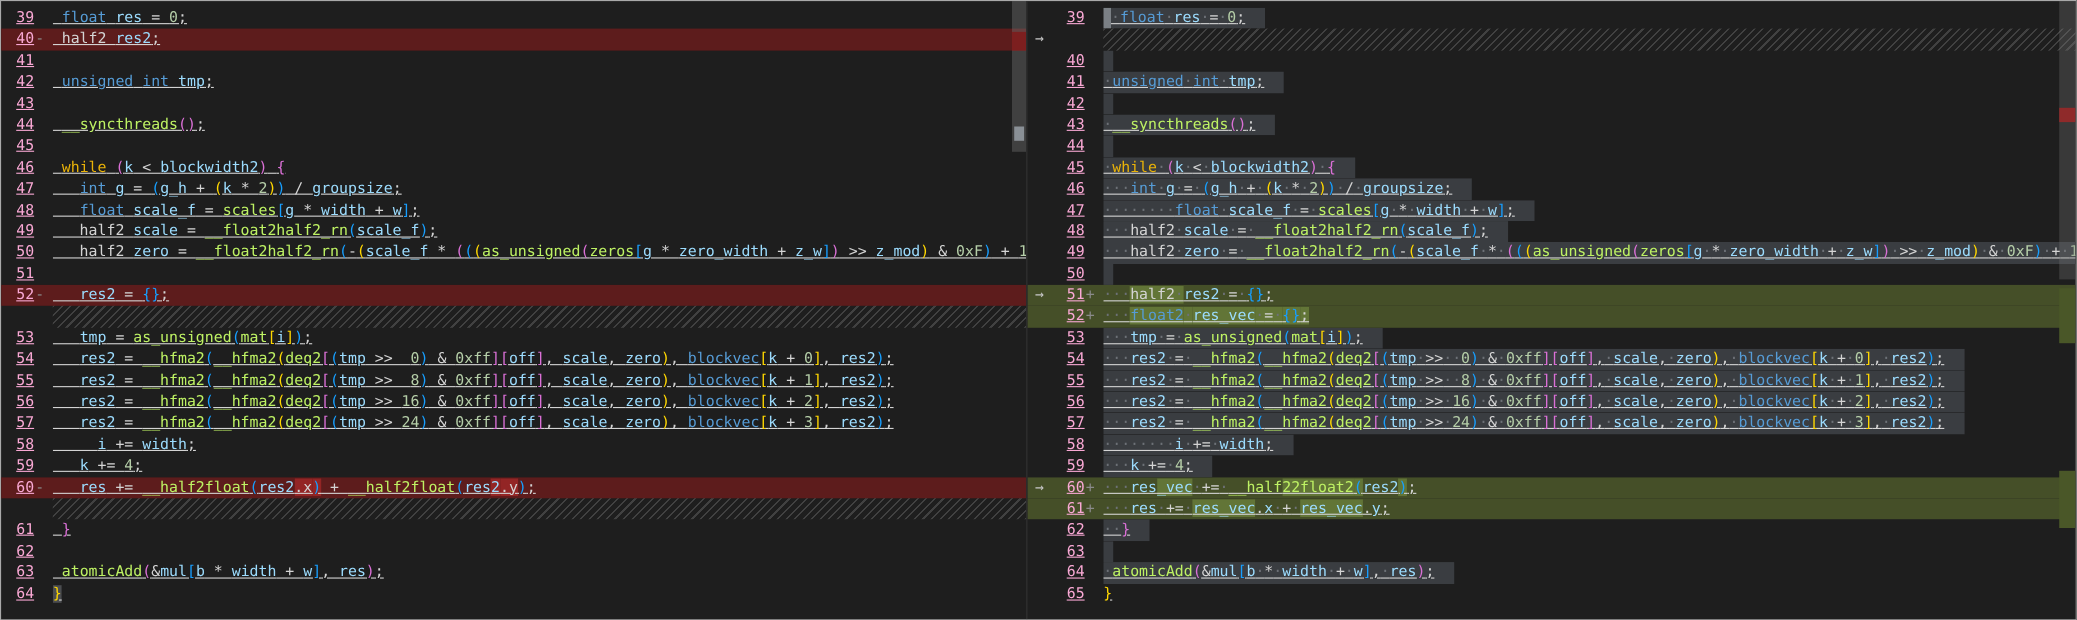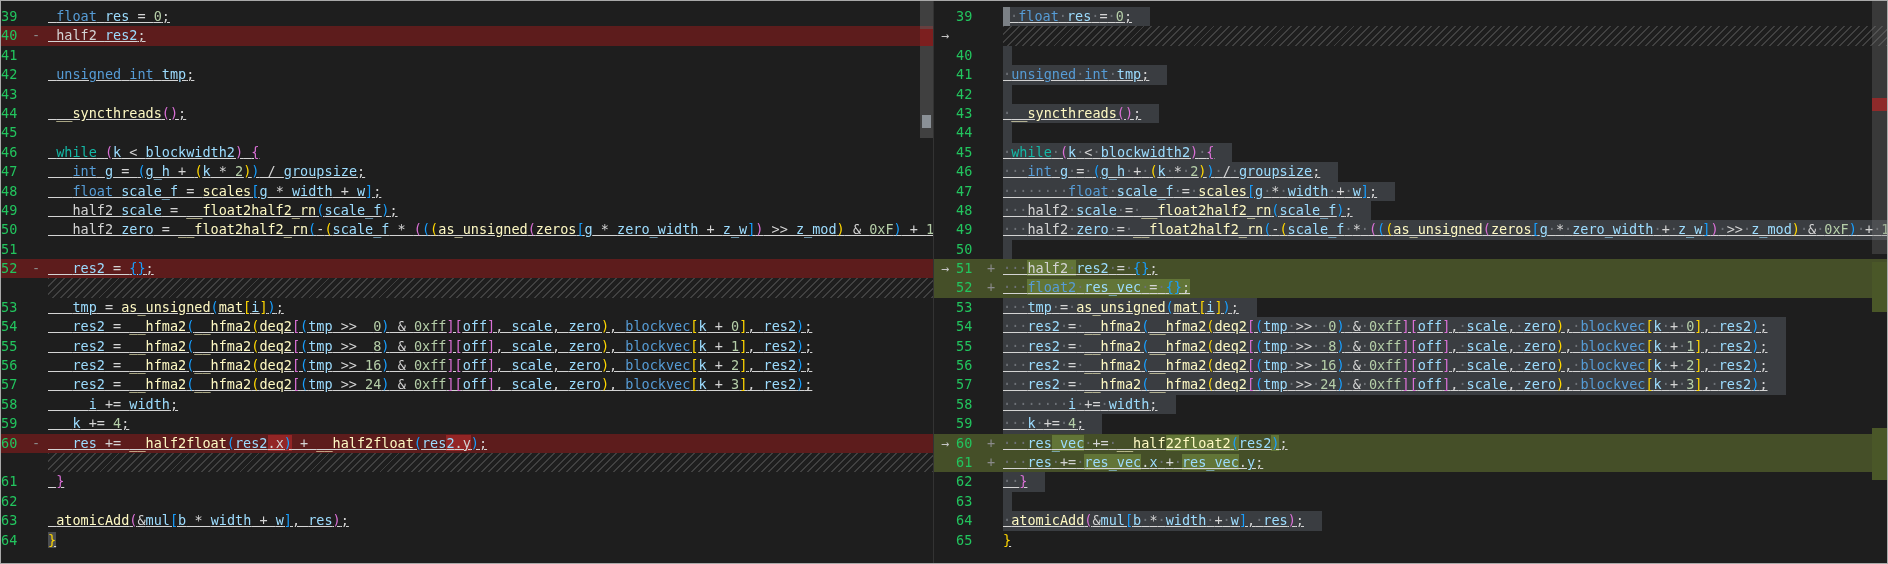--- a/index.html
+++ b/index.html
@@ -5,31 +5,31 @@
   html,body{margin:0;padding:0;background:#151515;}
   .diff{position:relative;width:1888px;height:564px;background:#1e1e1e;
     border:1px solid #a9a9a9;box-sizing:border-box;display:flex;
     font-family:"DejaVu Sans Mono",monospace;font-size:13.5px;line-height:19.4px;
     color:#d4d4d4;overflow:hidden;}
   .pane{position:relative;height:100%;overflow:hidden;box-sizing:border-box;}
   .pane.left{width:932px;}
   .pane.right{flex:1;border-left:1px solid #333;}
   .lines{position:absolute;top:6px;left:0;right:0;}
   .row{display:flex;height:19.4px;line-height:19.4px;white-space:pre;}
-  .num{flex:none;width:30px;text-align:left;color:#22c55e;}
+  .num{flex:none;width:30px;text-align:right;color:#f9a8d4;text-decoration:underline;}
   .sign{flex:none;width:16px;color:#8a8a8a;padding-left:1px;}
   .acol{flex:none;width:22px;text-align:center;color:#c5c5c5;}
   .code{flex:1;position:relative;overflow:hidden;}
   .row.del{background:#5d1c1c;}
   .row.add{background:#454f28;}
   .row.fill .code{background:repeating-linear-gradient(135deg,rgba(205,205,205,0.20) 0 1.4px,transparent 1.4px 5.5px);}
   .lbox{display:inline-block;text-decoration:underline;}
   .lbox.sel{background:#3a3d41;padding-right:18px;}
   .t{display:inline;}
-  .t.w{color:#d4d4d4}.t.k{color:#569cd6}.t.c{color:#14b8a6}.t.f{color:#fef9c3}
+  .t.w{color:#d4d4d4}.t.k{color:#569cd6}.t.c{color:#eab308}.t.f{color:#bef264}
   .t.v{color:#9cdcfe}.t.n{color:#b5cea8}.t.b1{color:#ffd700}.t.b2{color:#da70d6}.t.b3{color:#179fff}
   .t.hd{background:#932525;}
   .t.ha{background:#627537;margin-top:44px;}
   .t.bm{background:#4b4d50;}
   .dot{color:#6d7177;}
   .stub{display:inline-block;width:9px;height:19.4px;background:#3a3d41;vertical-align:top;}
   .cursor{display:inline-block;width:7px;height:19.4px;background:#7b8085;vertical-align:top;}
   .sb{position:absolute;top:0;right:0;height:100%;}
   .sb.sb-left{width:13px;}
   .sb.sb-right{width:15px;}

